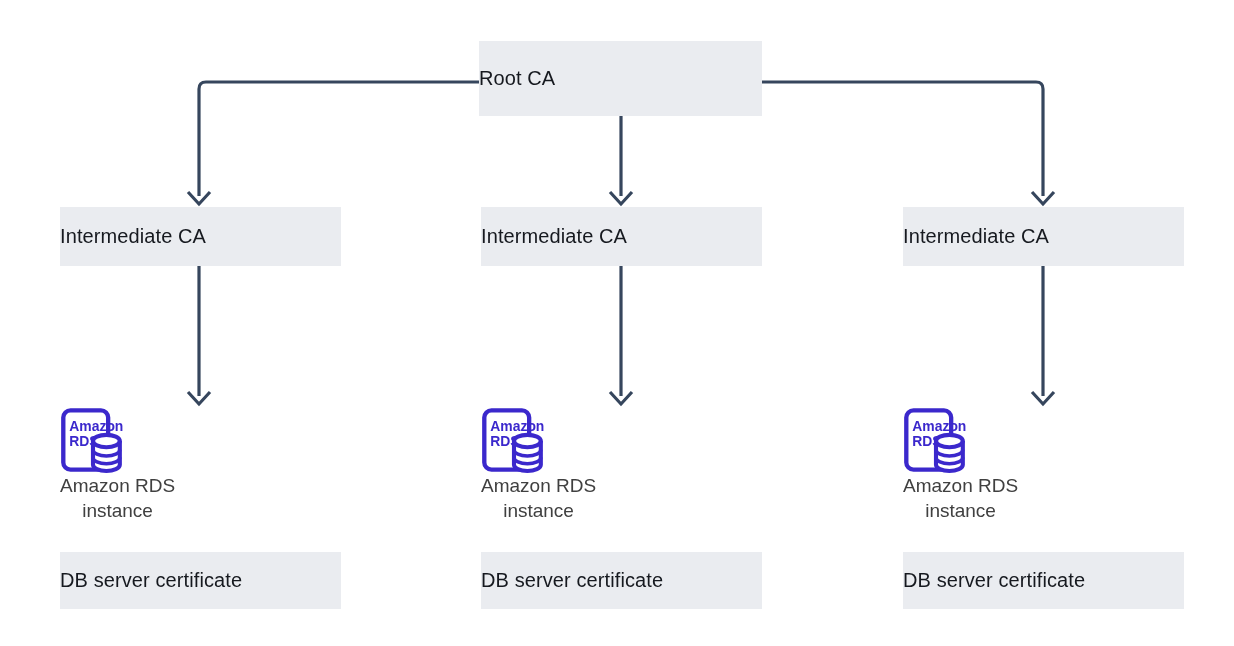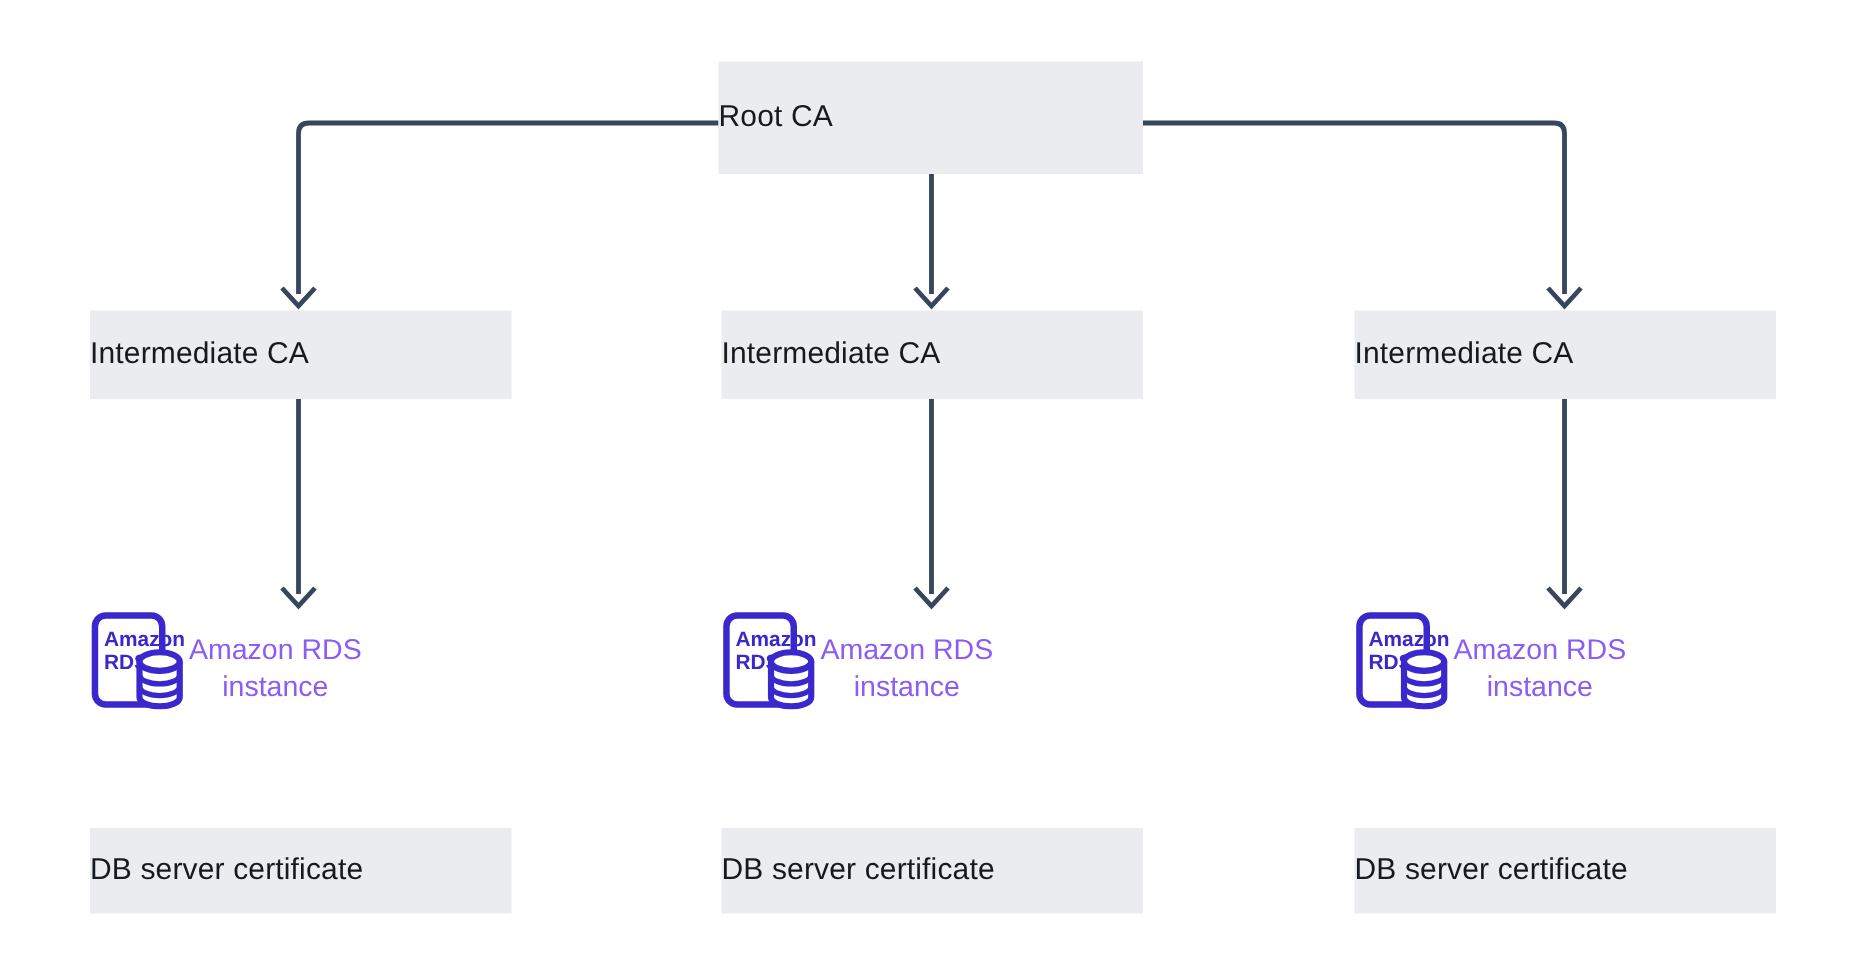--- a/index.html
+++ b/index.html
@@ -51,38 +51,37 @@
   .cert-box-1 { left: 60px;   top: 552px; width: 281px; height: 57px; }
   .cert-box-2 { left: 481px;  top: 552px; width: 281px; height: 57px; }
   .cert-box-3 { left: 903px;  top: 552px; width: 281px; height: 57px; }
 
   
   .rds-group {
     position: absolute;
     width: 281px;
     top: 407px;
     display: flex;
-    flex-direction: row;
-    align-items: center;
+    flex-direction: column;
+    align-items: flex-start;
   }
   .rds-group-1 { left: 60px; }
   .rds-group-2 { left: 481px; }
   .rds-group-3 { left: 903px; }
 
   .rds-icon {
     width: 66px;
     height: 66px;
     display: block;
   }
 
   .rds-caption {
-    margin-top: 12px;
     font-size: 19px;
     line-height: 1.32;
-    color: #8b5cf6;
+    color: #404040;
     text-align: center;
     white-space: pre-line;
   }
 </style>
 </head>
 <body>
 
 <div id="canvas">
 
   <svg id="connector-layer" viewBox="0 0 1234 646">

